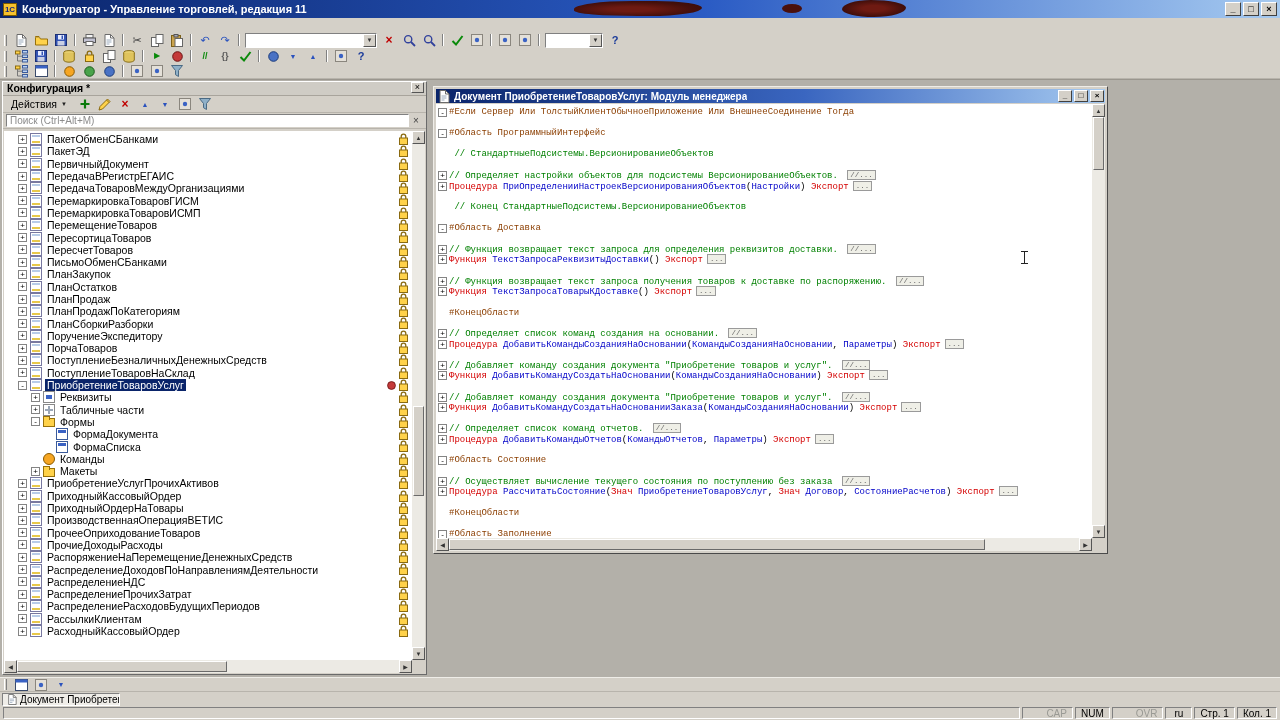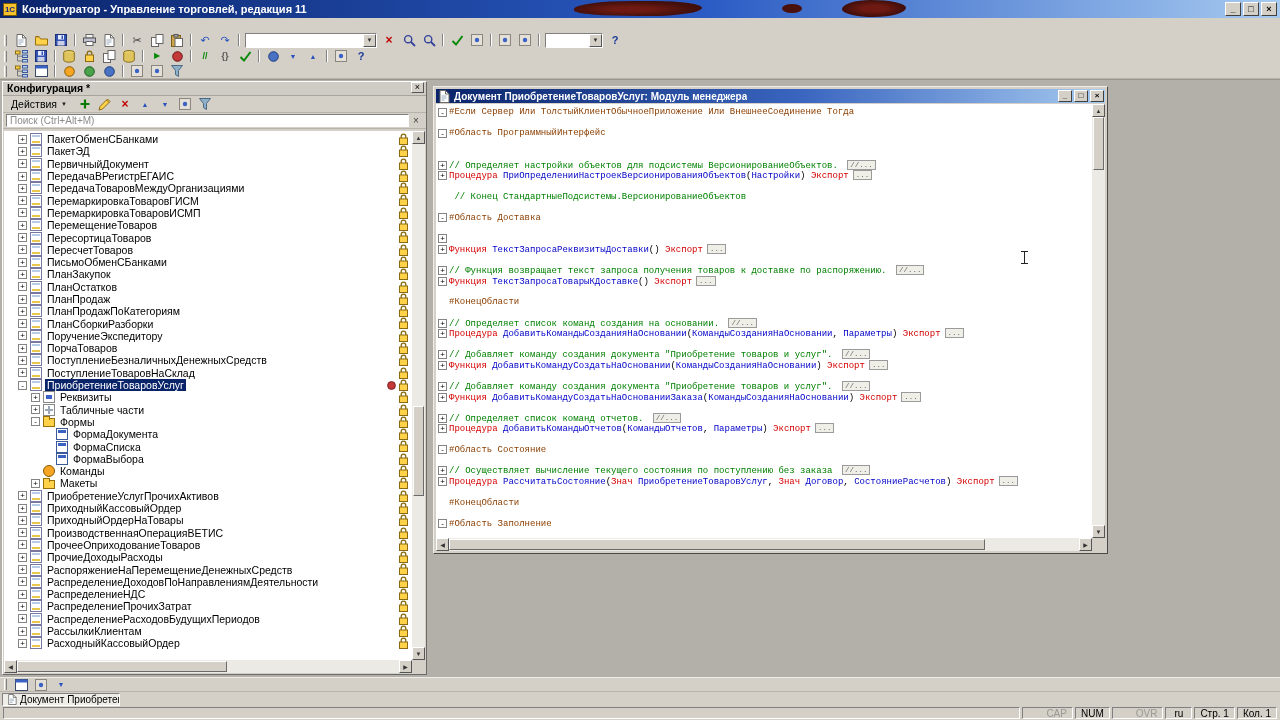--- a/index.html
+++ b/index.html
@@ -771,29 +771,20 @@
             </div>
             <div class="tree-row" style="padding-left: 40px;">
               <span class="expander-spacer"></span>
               <span class="ti ti-form"></span>
               <span class="tree-label">ФормаСписка</span>
               <span class="row-lock"><svg width="11" height="12" viewBox="0 0 11 12">
                   <rect x="1.5" y="5" width="8" height="6.5" fill="#ffd24a" stroke="#8a6a10"></rect>
                   <path d="M3.2 5V3.4a2.3 2.3 0 014.6 0V5" fill="none" stroke="#8a6a10" stroke-width="1.3"></path>
                 </svg></span>
             </div>
-            <div class="tree-row" style="padding-left: 40px;">
-              <span class="expander-spacer"></span>
-              <span class="ti ti-form"></span>
-              <span class="tree-label">ФормаВыбора</span>
-              <span class="row-lock"><svg width="11" height="12" viewBox="0 0 11 12">
-                  <rect x="1.5" y="5" width="8" height="6.5" fill="#ffd24a" stroke="#8a6a10"></rect>
-                  <path d="M3.2 5V3.4a2.3 2.3 0 014.6 0V5" fill="none" stroke="#8a6a10" stroke-width="1.3"></path>
-                </svg></span>
-            </div>
             <div class="tree-row" style="padding-left: 27px;">
               <span class="expander-spacer"></span>
               <span class="ti ti-commands"></span>
               <span class="tree-label">Команды</span>
               <span class="row-lock"><svg width="11" height="12" viewBox="0 0 11 12">
                   <rect x="1.5" y="5" width="8" height="6.5" fill="#ffd24a" stroke="#8a6a10"></rect>
                   <path d="M3.2 5V3.4a2.3 2.3 0 014.6 0V5" fill="none" stroke="#8a6a10" stroke-width="1.3"></path>
                 </svg></span>
             </div>
             <div class="tree-row" style="padding-left: 27px;">
@@ -970,20 +961,24 @@
                 <span class="fold-mark">-</span>
               </span>
               <span class="code-text"><span class="s-pre">#Область ПрограммныйИнтерфейс</span></span>
             </div>
             <div class="code-line">
               <span class="fold-margin"></span>
               <span class="code-text"></span>
             </div>
             <div class="code-line">
               <span class="fold-margin"></span>
+              <span class="code-text"><span class="s-cm"> // СтандартныеПодсистемы.ВерсионированиеОбъектов</span></span>
+            </div>
+            <div class="code-line">
+              <span class="fold-margin"></span>
               <span class="code-text"></span>
             </div>
             <div class="code-line">
               <span class="fold-margin">
                 <span class="fold-mark">+</span>
               </span>
               <span class="code-text"><span class="s-cm">// Определяет настройки объектов для подсистемы ВерсионированиеОбъектов. </span><span class="s-fold">//...</span></span>
             </div>
             <div class="code-line">
               <span class="fold-margin">
@@ -1010,20 +1005,21 @@
               <span class="code-text"><span class="s-pre">#Область Доставка</span></span>
             </div>
             <div class="code-line">
               <span class="fold-margin"></span>
               <span class="code-text"></span>
             </div>
             <div class="code-line">
               <span class="fold-margin">
                 <span class="fold-mark">+</span>
               </span>
+              <span class="code-text"><span class="s-cm">// Функция возвращает текст запроса для определения реквизитов доставки. </span><span class="s-fold">//...</span></span>
             </div>
             <div class="code-line">
               <span class="fold-margin">
                 <span class="fold-mark">+</span>
               </span>
               <span class="code-text"><span class="s-kw">Функция </span><span class="s-id">ТекстЗапросаРеквизитыДоставки</span><span class="s-pl">() </span><span class="s-kw">Экспорт</span><span class="s-fold">...</span></span>
             </div>
             <div class="code-line">
               <span class="fold-margin"></span>
               <span class="code-text"></span>

